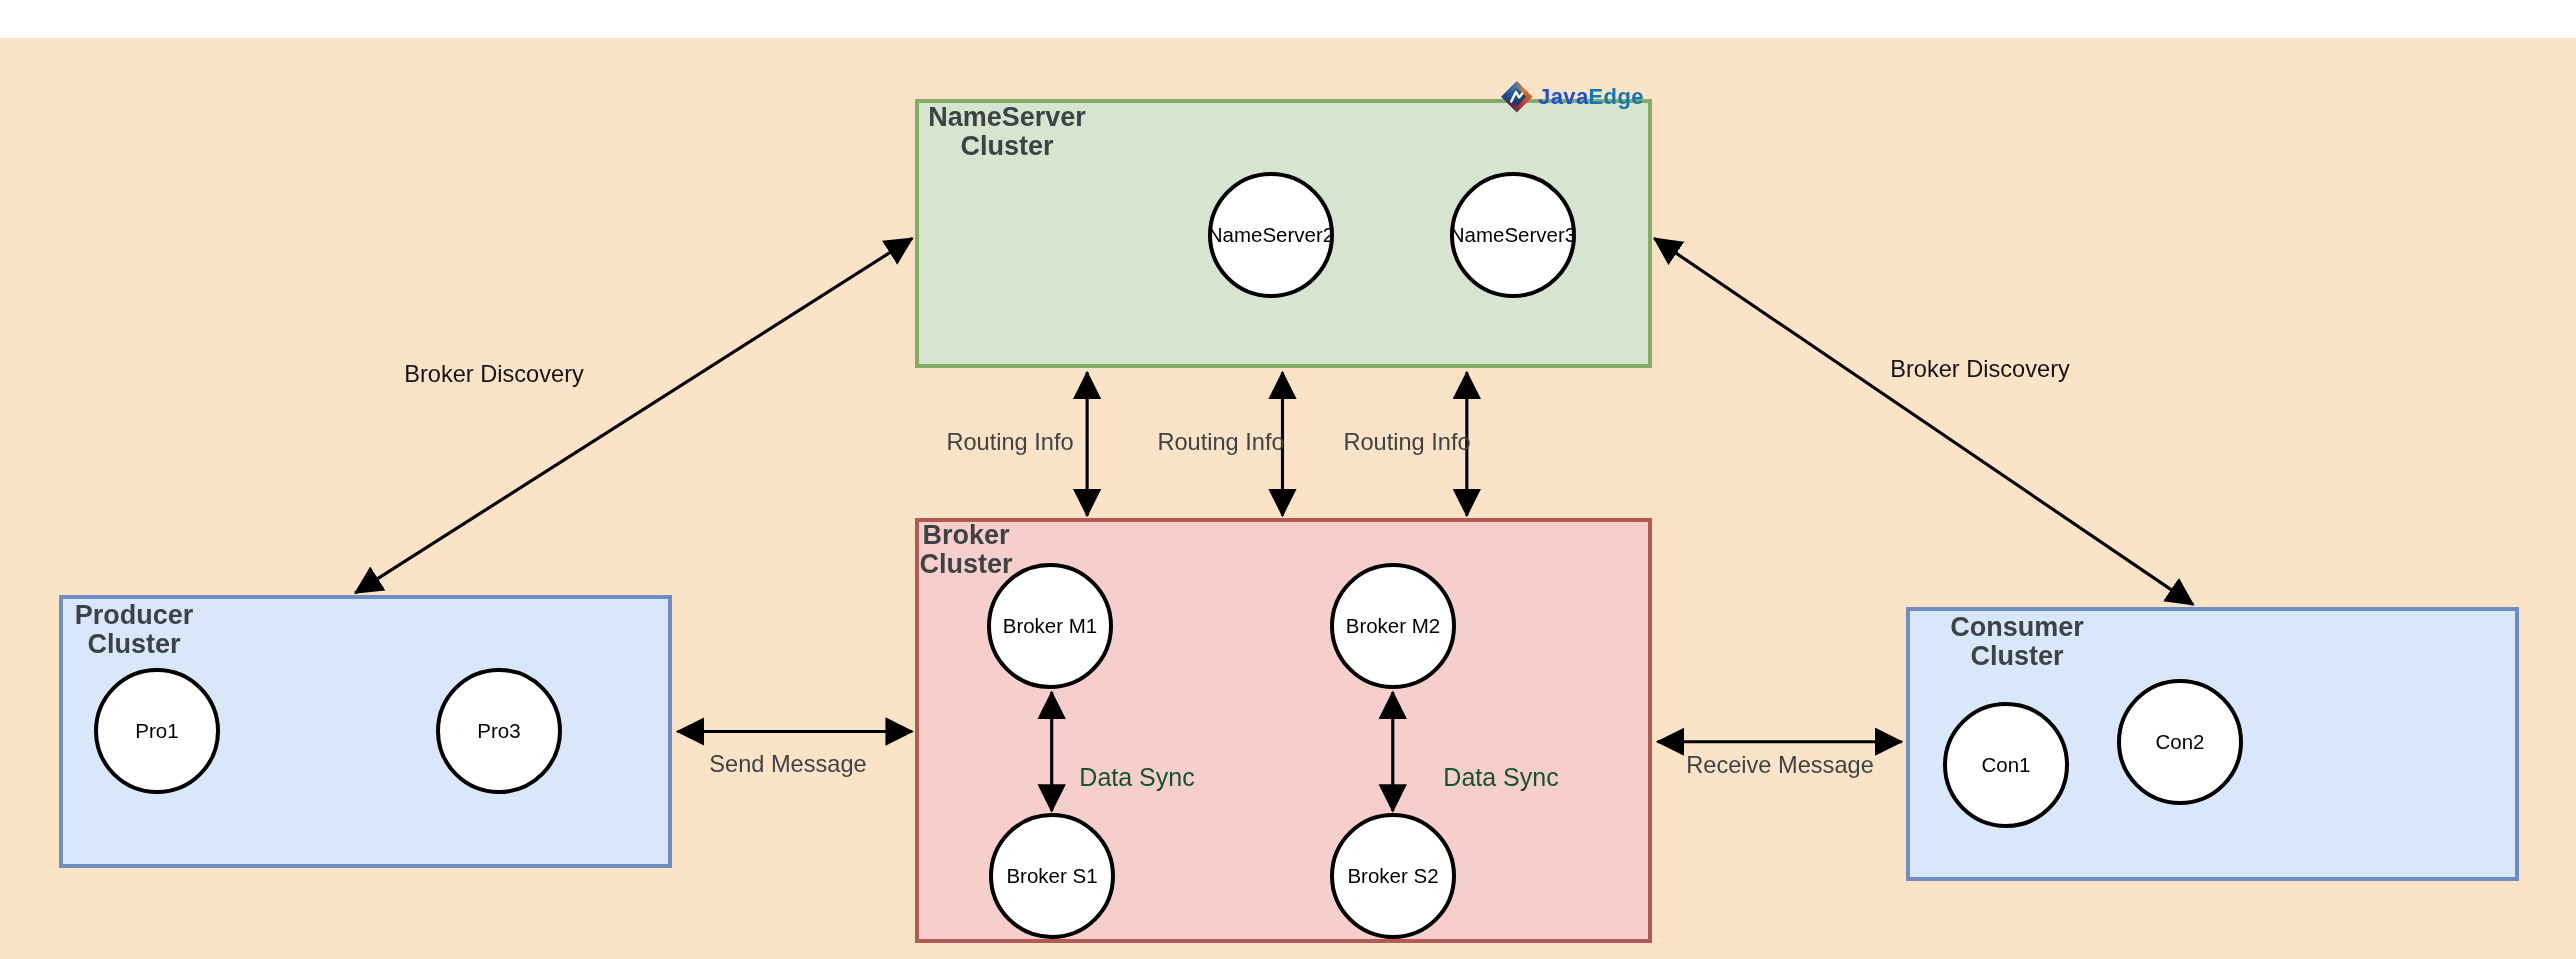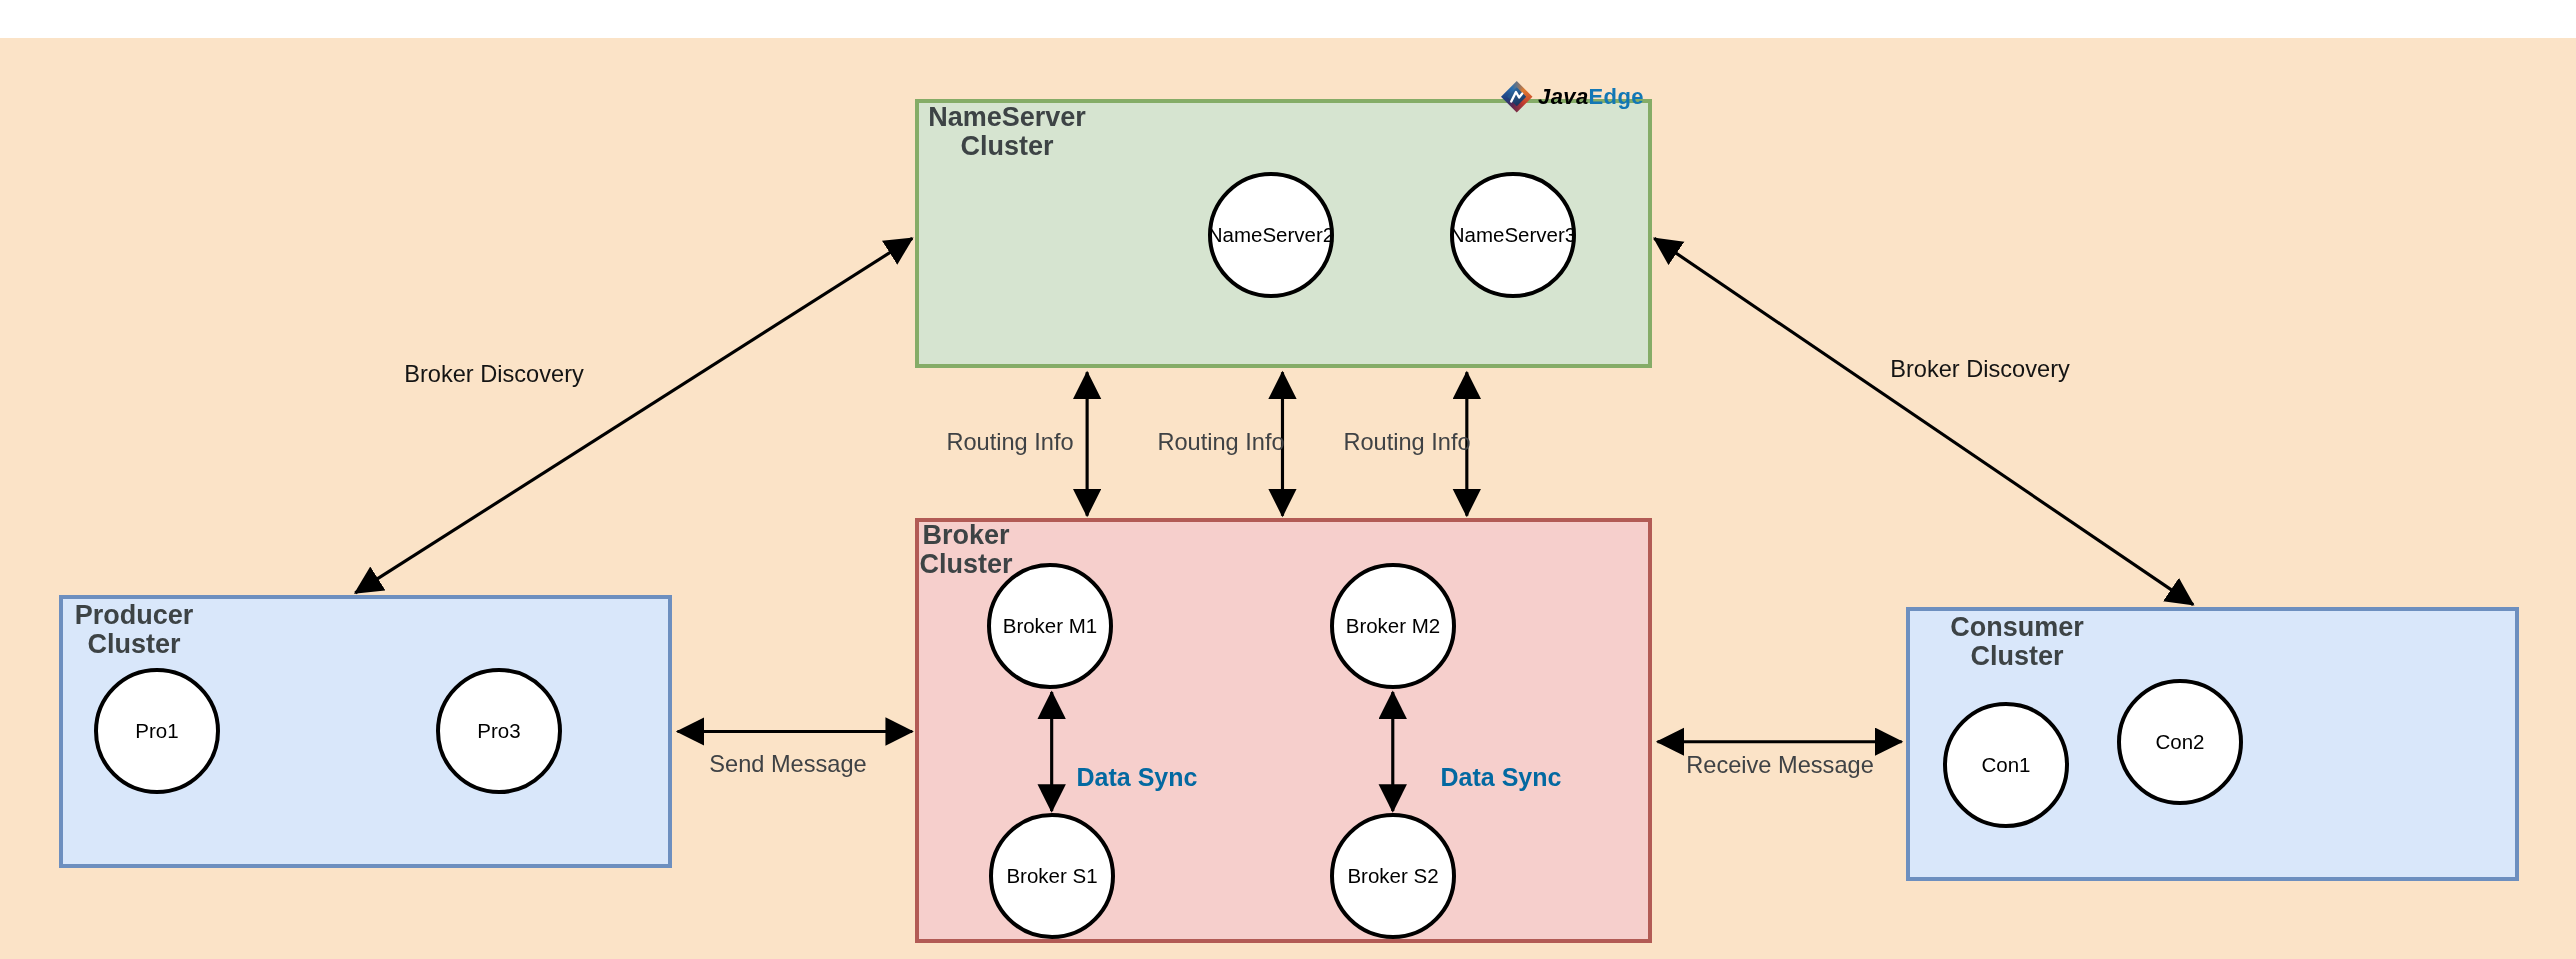--- a/index.html
+++ b/index.html
@@ -49,41 +49,41 @@
   #arrows line{stroke:#000;stroke-width:4;}
   
   .edge-label{
     position:absolute;
     transform:translate(-50%,-50%);
     font-size:23.6px;color:#3f4245;
     white-space:nowrap;
     z-index:6;
   }
   .edge-label.dark{color:#141414;}
-  .edge-label.bold{font-weight:bold;color:#0369a1;font-size:25px;}
+  .edge-label.bold{font-weight:normal;color:#14532d;font-size:25px;}
   
   .logo{
     position:absolute;left:1501px;top:43px;
     display:flex;align-items:center;gap:5.5px;
     z-index:8;
   }
   .logo-icon{width:31.5px;height:31.5px;position:relative;}
   .logo-icon .outer{
     position:absolute;inset:0;
     clip-path:polygon(50% 0,100% 50%,50% 100%,0 50%);
     background:conic-gradient(from 45deg,#e07b2f,#c23a2e 25%,#5a2752 45%,#1f3f7e 60%,#2a6fae 80%,#e07b2f);
   }
   .logo-icon .inner{
     position:absolute;inset:6.3px;
     clip-path:polygon(50% 0,100% 50%,50% 100%,0 50%);
     background:linear-gradient(160deg,#2d74b0,#17294f);
   }
   .logo-icon svg{position:absolute;inset:0;}
   .logo-text{font-size:22px;font-weight:bold;letter-spacing:0.4px;}
-  .logo-text .p1{color:#000000;font-style:italic;}
+  .logo-text .p1{color:#1d4ed8;}
   .logo-text .p2{color:#1277b5;}
 </style>
 </head>
 <body>
 
 <div id="canvas" style="background: rgb(251, 227, 199);">
 
   <div class="cluster nameserver" style="background: rgb(214, 228, 208); border-color: rgb(133, 172, 103);"></div>
   <div class="cluster broker" style="background: rgb(246, 207, 204); border-color: rgb(178, 91, 85);"></div>
   <div class="cluster producer" style="background: rgb(217, 231, 250); border-color: rgb(109, 143, 191);"></div>

